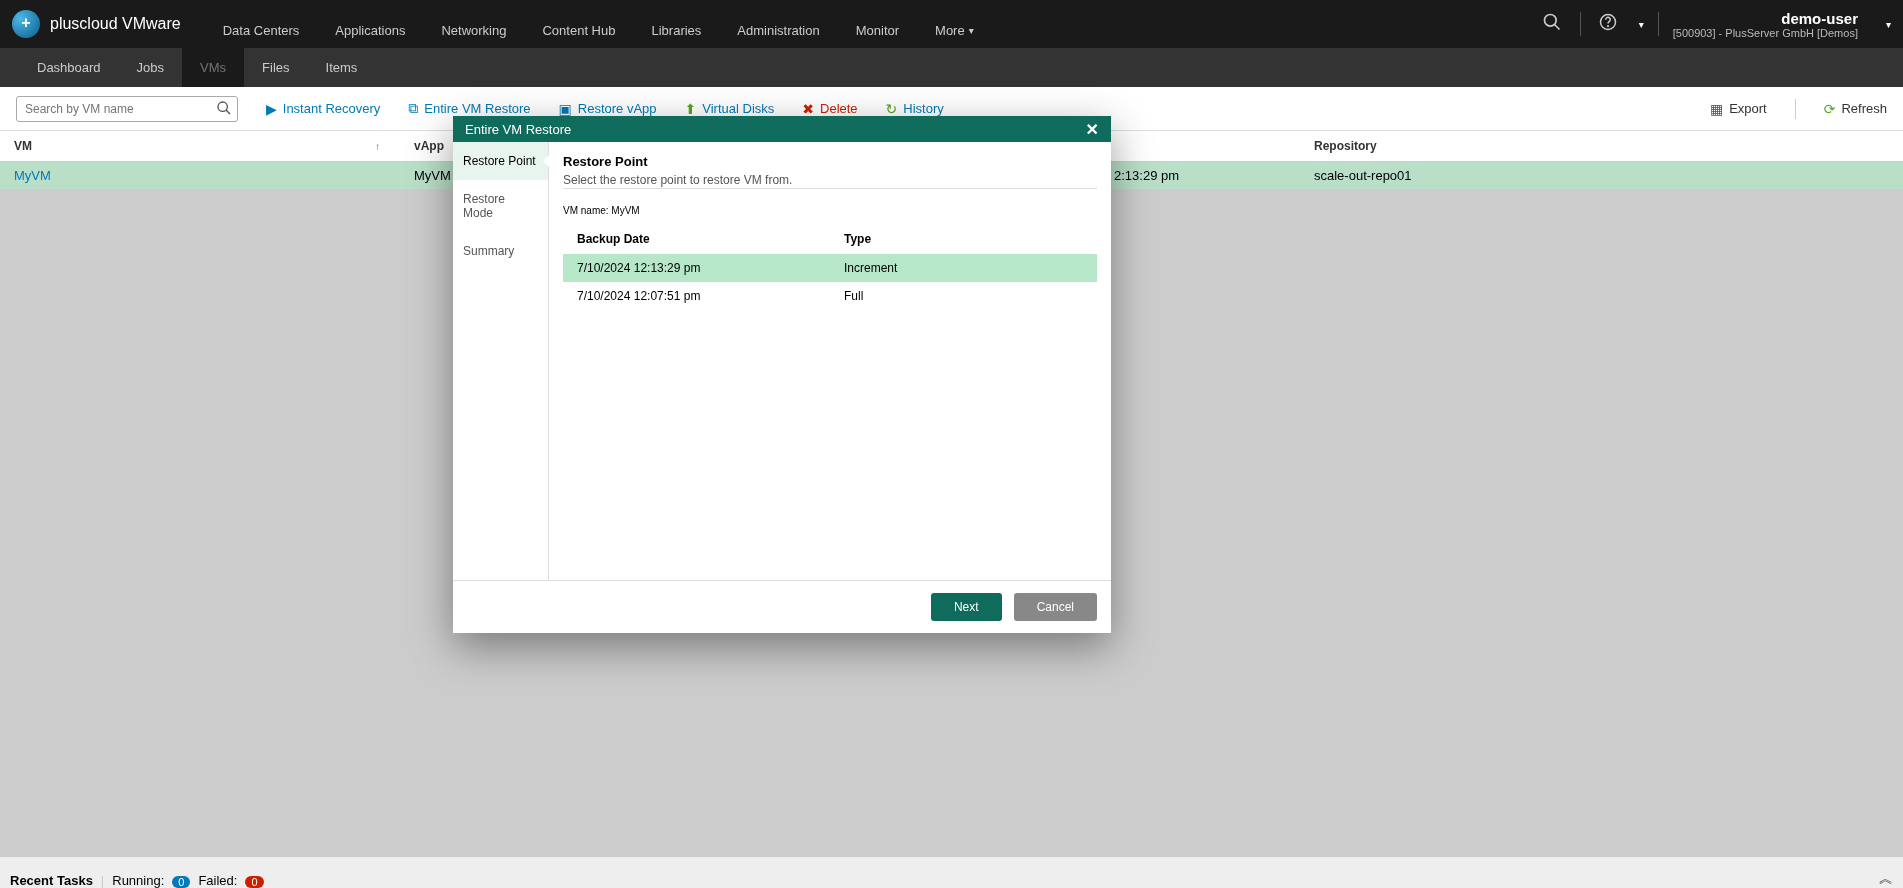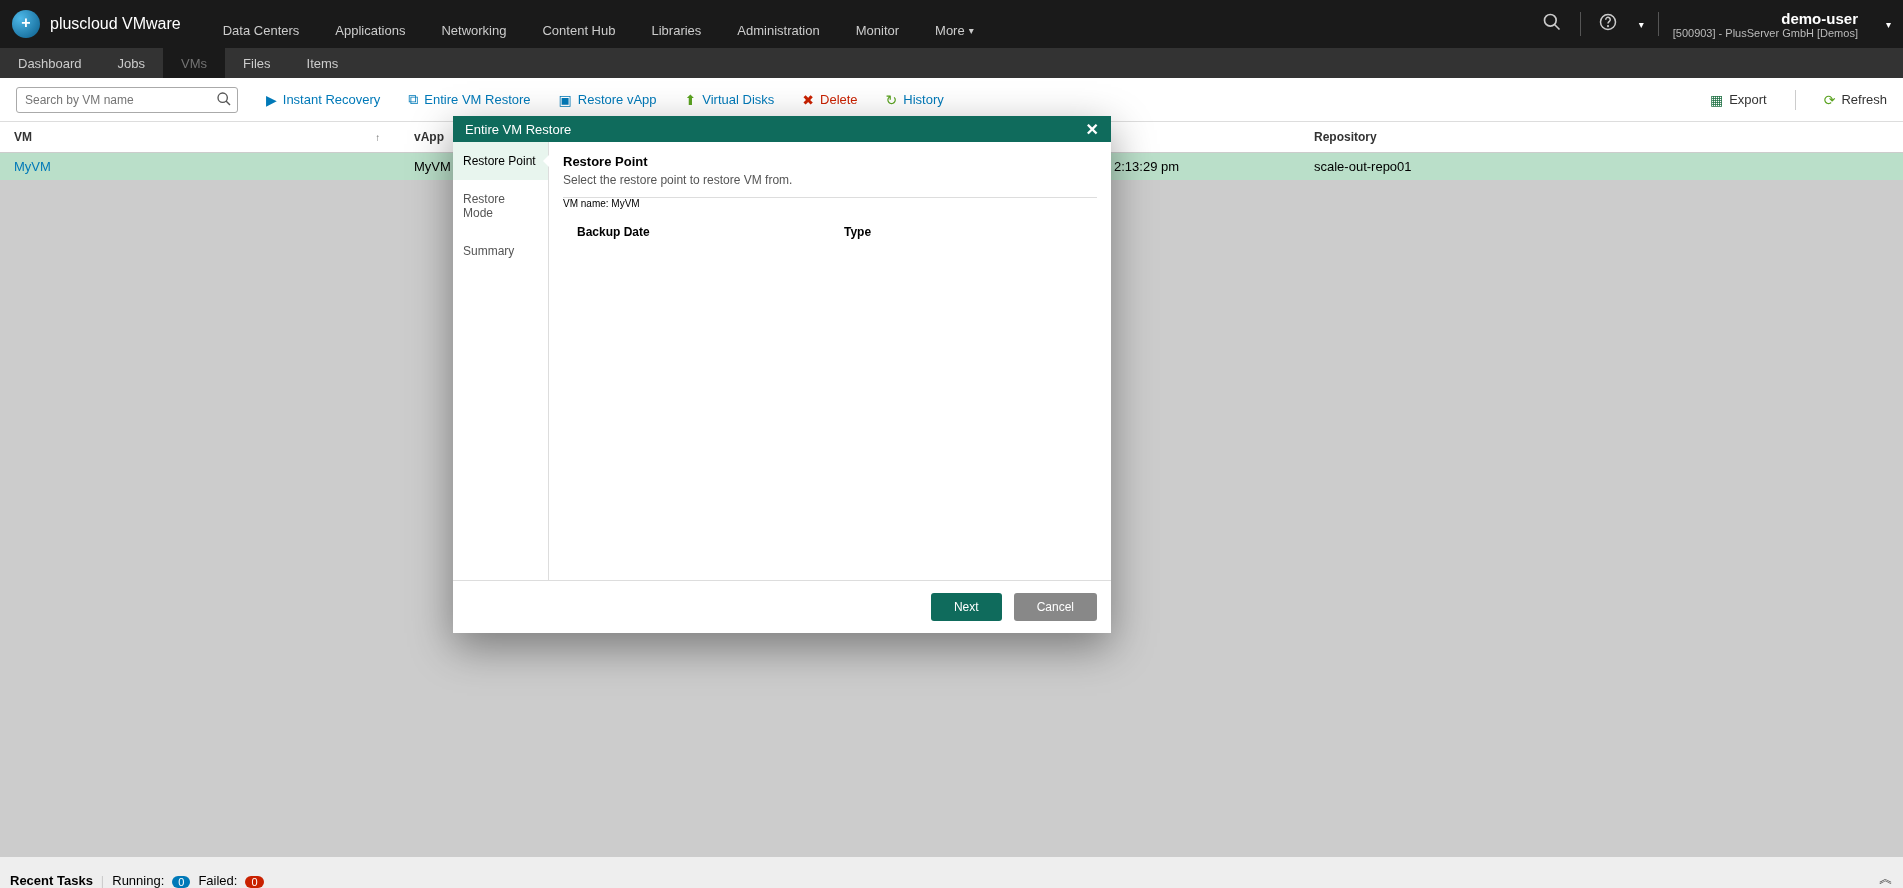--- a/index.html
+++ b/index.html
@@ -15,21 +15,21 @@
   .nav-item { padding: 0 18px; height: 48px; display: flex; align-items: center; font-size: 13px; cursor: pointer; color: #ccc; margin-top: 13px; }
   .more-chev { font-size: 10px; margin-left: 4px; }
   .topbar-right { margin-left: auto; display: flex; align-items: center; gap: 14px; }
   .sep { width: 1px; height: 24px; background: #555; }
   .icon-btn { color: #ccc; cursor: pointer; font-size: 18px; padding: 4px; }
   .user-block { text-align: right; padding-right: 10px; cursor: pointer; }
   .user-name { font-weight: bold; font-size: 15px; }
   .user-org { font-size: 11px; color: #bbb; }
 
   
-  .subtabs { background: #333; height: 30px; display: flex; align-items: stretch; padding: 0 0; }
+  .subtabs { background: #333; height: 39px; display: flex; align-items: stretch; padding: 0 19px; }
   .subtab { padding: 0 18px; display: flex; align-items: center; color: #ccc; font-size: 13px; cursor: pointer; }
   .subtab.active { background: #1a1a1a; color: #737373; }
 
   
   .toolbar { background: #fff; height: 44px; display: flex; align-items: center; padding: 0 16px; gap: 28px; border-bottom: 1px solid #ddd; }
   .search-wrap { position: relative; width: 222px; }
   .search-wrap input { width: 100%; height: 26px; padding: 2px 28px 2px 8px; border: 1px solid #aaa; border-radius: 3px; font-size: 12px; }
   .search-wrap .s-icon { position: absolute; right: 6px; top: 4px; color: #555; font-size: 14px; }
   .tb-action { display: flex; align-items: center; gap: 6px; color: #0079b8; font-size: 13px; cursor: pointer; }
   .tb-action.red { color: #c92100; }
@@ -57,21 +57,21 @@
   .modal { position: absolute; left: 453px; top: 116px; width: 658px; background: #fff; box-shadow: 0 14px 40px rgba(0,0,0,0.4); }
   .modal-hdr { background: #0f6b5c; color: #fff; height: 26px; display: flex; align-items: center; padding: 0 12px; font-size: 13px; }
   .modal-close { margin-left: auto; color: #fff; cursor: pointer; font-size: 16px; font-weight: bold; }
   .modal-body { display: flex; min-height: 438px; }
   .wizard-nav { width: 96px; border-right: 1px solid #ddd; }
   .wiz-step { padding: 12px 10px; font-size: 12px; color: #555; cursor: pointer; }
   .wiz-step.active { background: #e8f5ee; color: #000; font-weight: 500; position: relative; }
   .wiz-step.active::after { content: ""; position: absolute; right: -1px; top: 50%; transform: translateY(-50%); border: 6px solid transparent; border-right-color: #fff; }
   .wiz-content { flex: 1; padding: 12px 14px; display: flex; flex-direction: column; }
   .wiz-title { font-size: 13px; font-weight: 600; margin-bottom: 4px; }
-  .wiz-desc { font-size: 12px; color: #555; padding-bottom: 10px; border-bottom: 1px solid #ddd; margin-bottom: 0; }
+  .wiz-desc { font-size: 12px; color: #555; padding-bottom: 1px; border-bottom: 1px solid #ddd; margin-bottom: 16px; }
   .wiz-vmname { font-size: 10px; margin-bottom: 8px; }
   .rp-table { width: 100%; border-collapse: collapse; }
   .rp-table th { text-align: left; font-size: 12px; font-weight: 600; padding: 8px 14px; }
   .rp-table td { font-size: 12px; padding: 7px 14px; }
   .rp-table tr.sel td { background: #b6e7c9; }
   .modal-ftr { border-top: 1px solid #ddd; padding: 12px 14px; display: flex; justify-content: flex-end; gap: 12px; }
   .btn { padding: 6px 22px; font-size: 12px; border-radius: 3px; cursor: pointer; border: 1px solid transparent; }
   .btn-primary { background: #0f6b5c; color: #fff; }
   .btn-secondary { background: #888; color: #fff; }
 </style>
@@ -238,20 +238,28 @@
               <col style="width:50%">
               <col>
             </colgroup>
           <thead>
             <tr>
               <th>Backup Date</th>
               <th>Type</th>
             </tr>
           </thead>
           <tbody>
+            <tr class="sel">
+              <td>7/10/2024 12:13:29 pm</td>
+              <td>Increment</td>
+            </tr>
+            <tr>
+              <td>7/10/2024 12:07:51 pm</td>
+              <td>Full</td>
+            </tr>
           </tbody>
         </table>
       </div>
     </div>
     <div class="modal-ftr">
       <button class="btn btn-primary">Next</button>
       <button class="btn btn-secondary">Cancel</button>
     </div>
   </div>
 </div>

